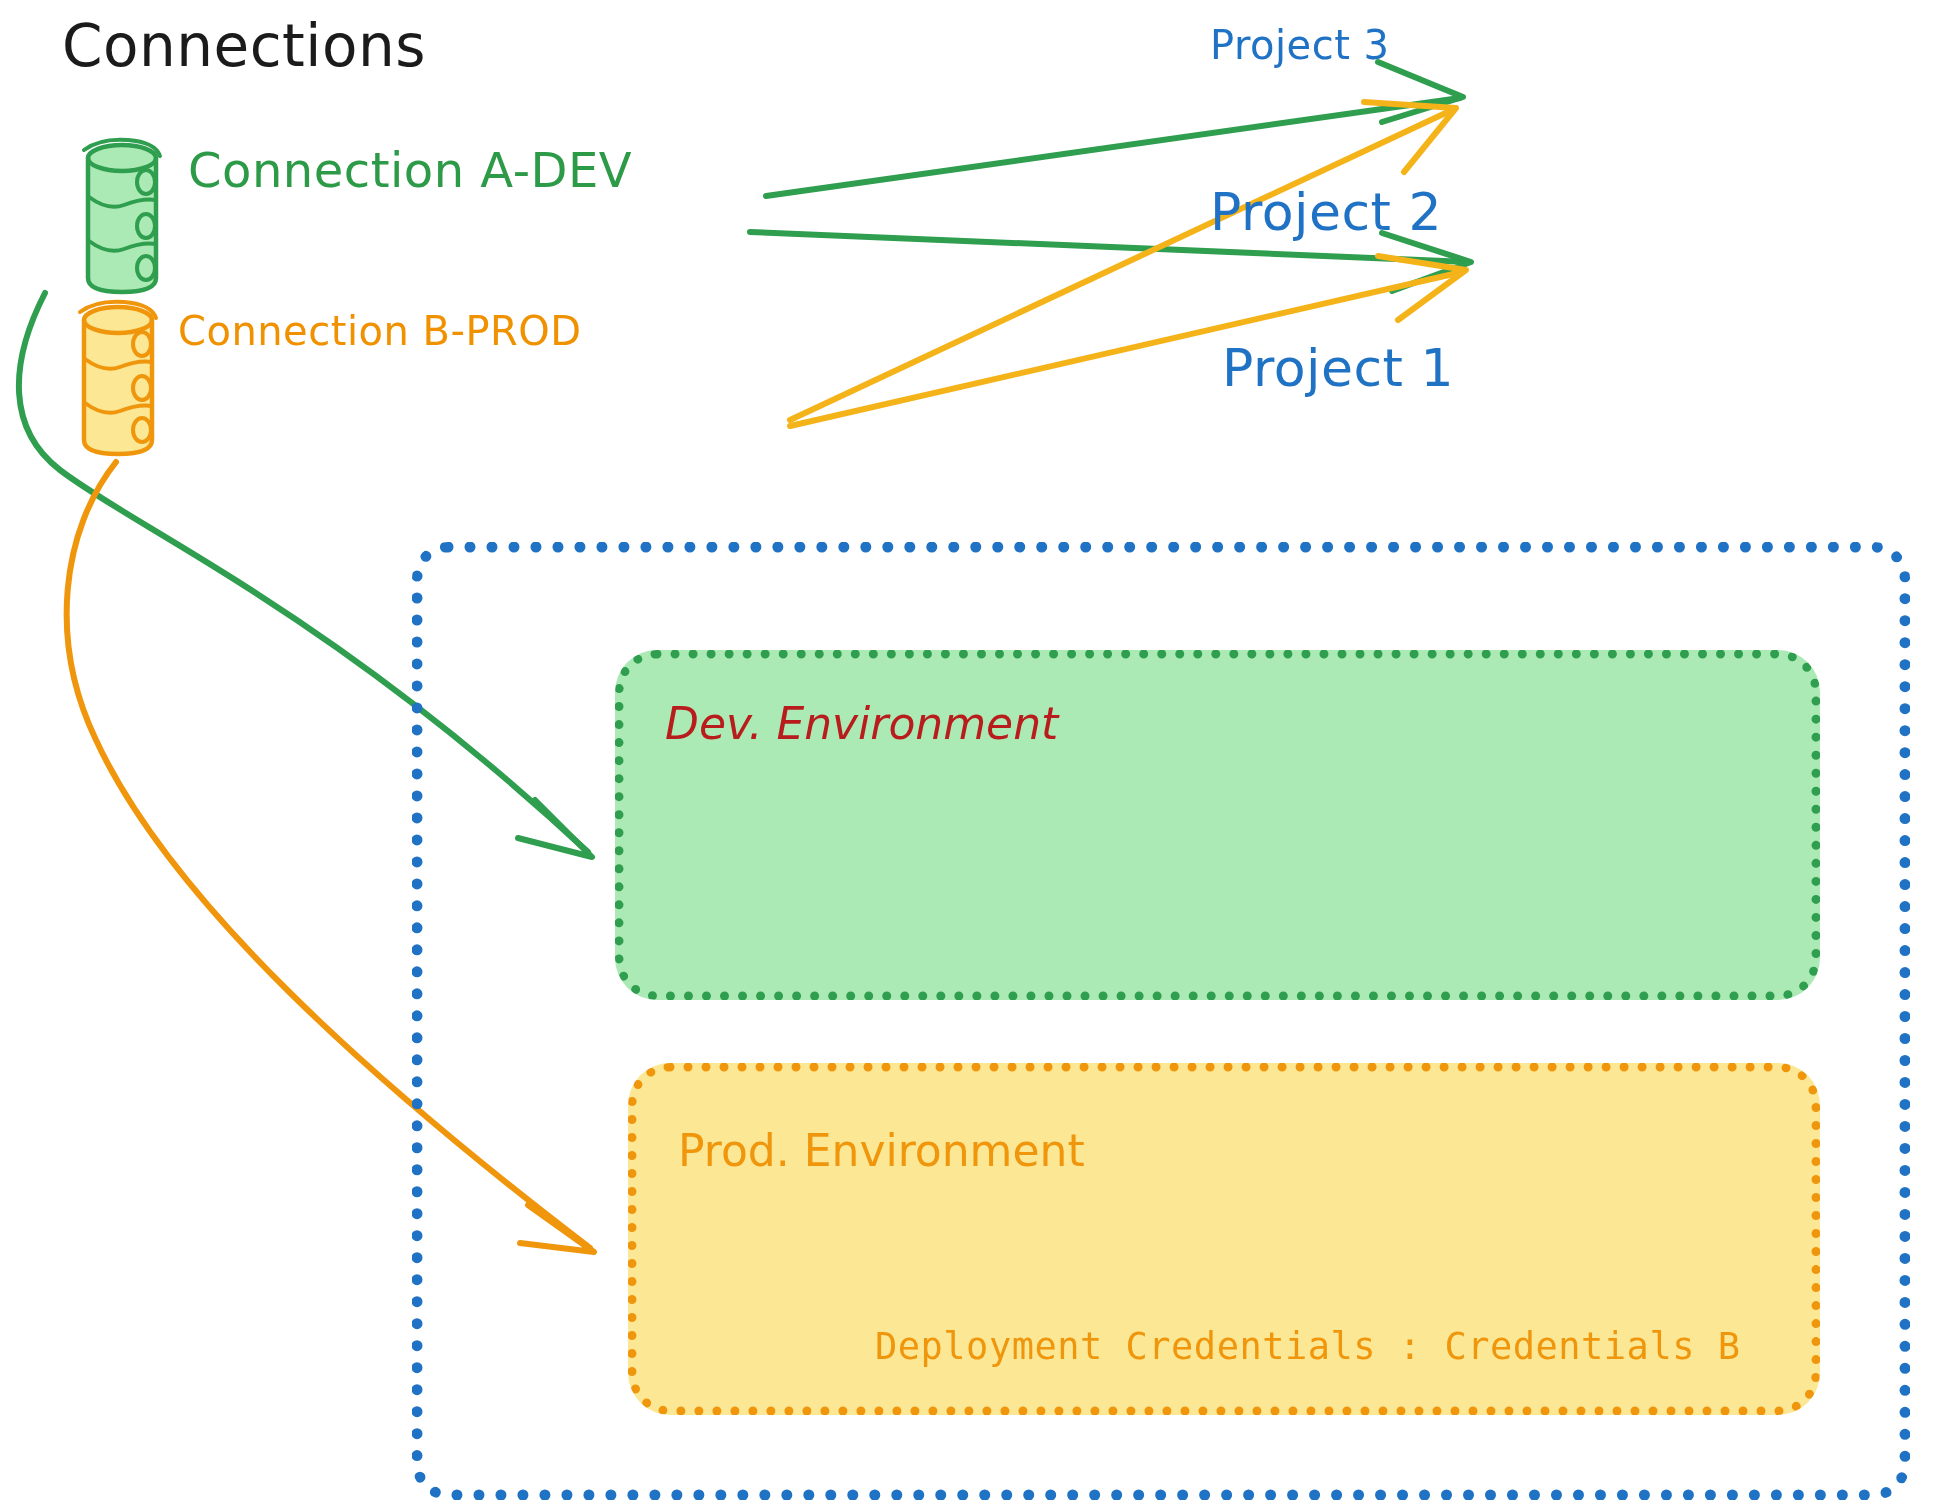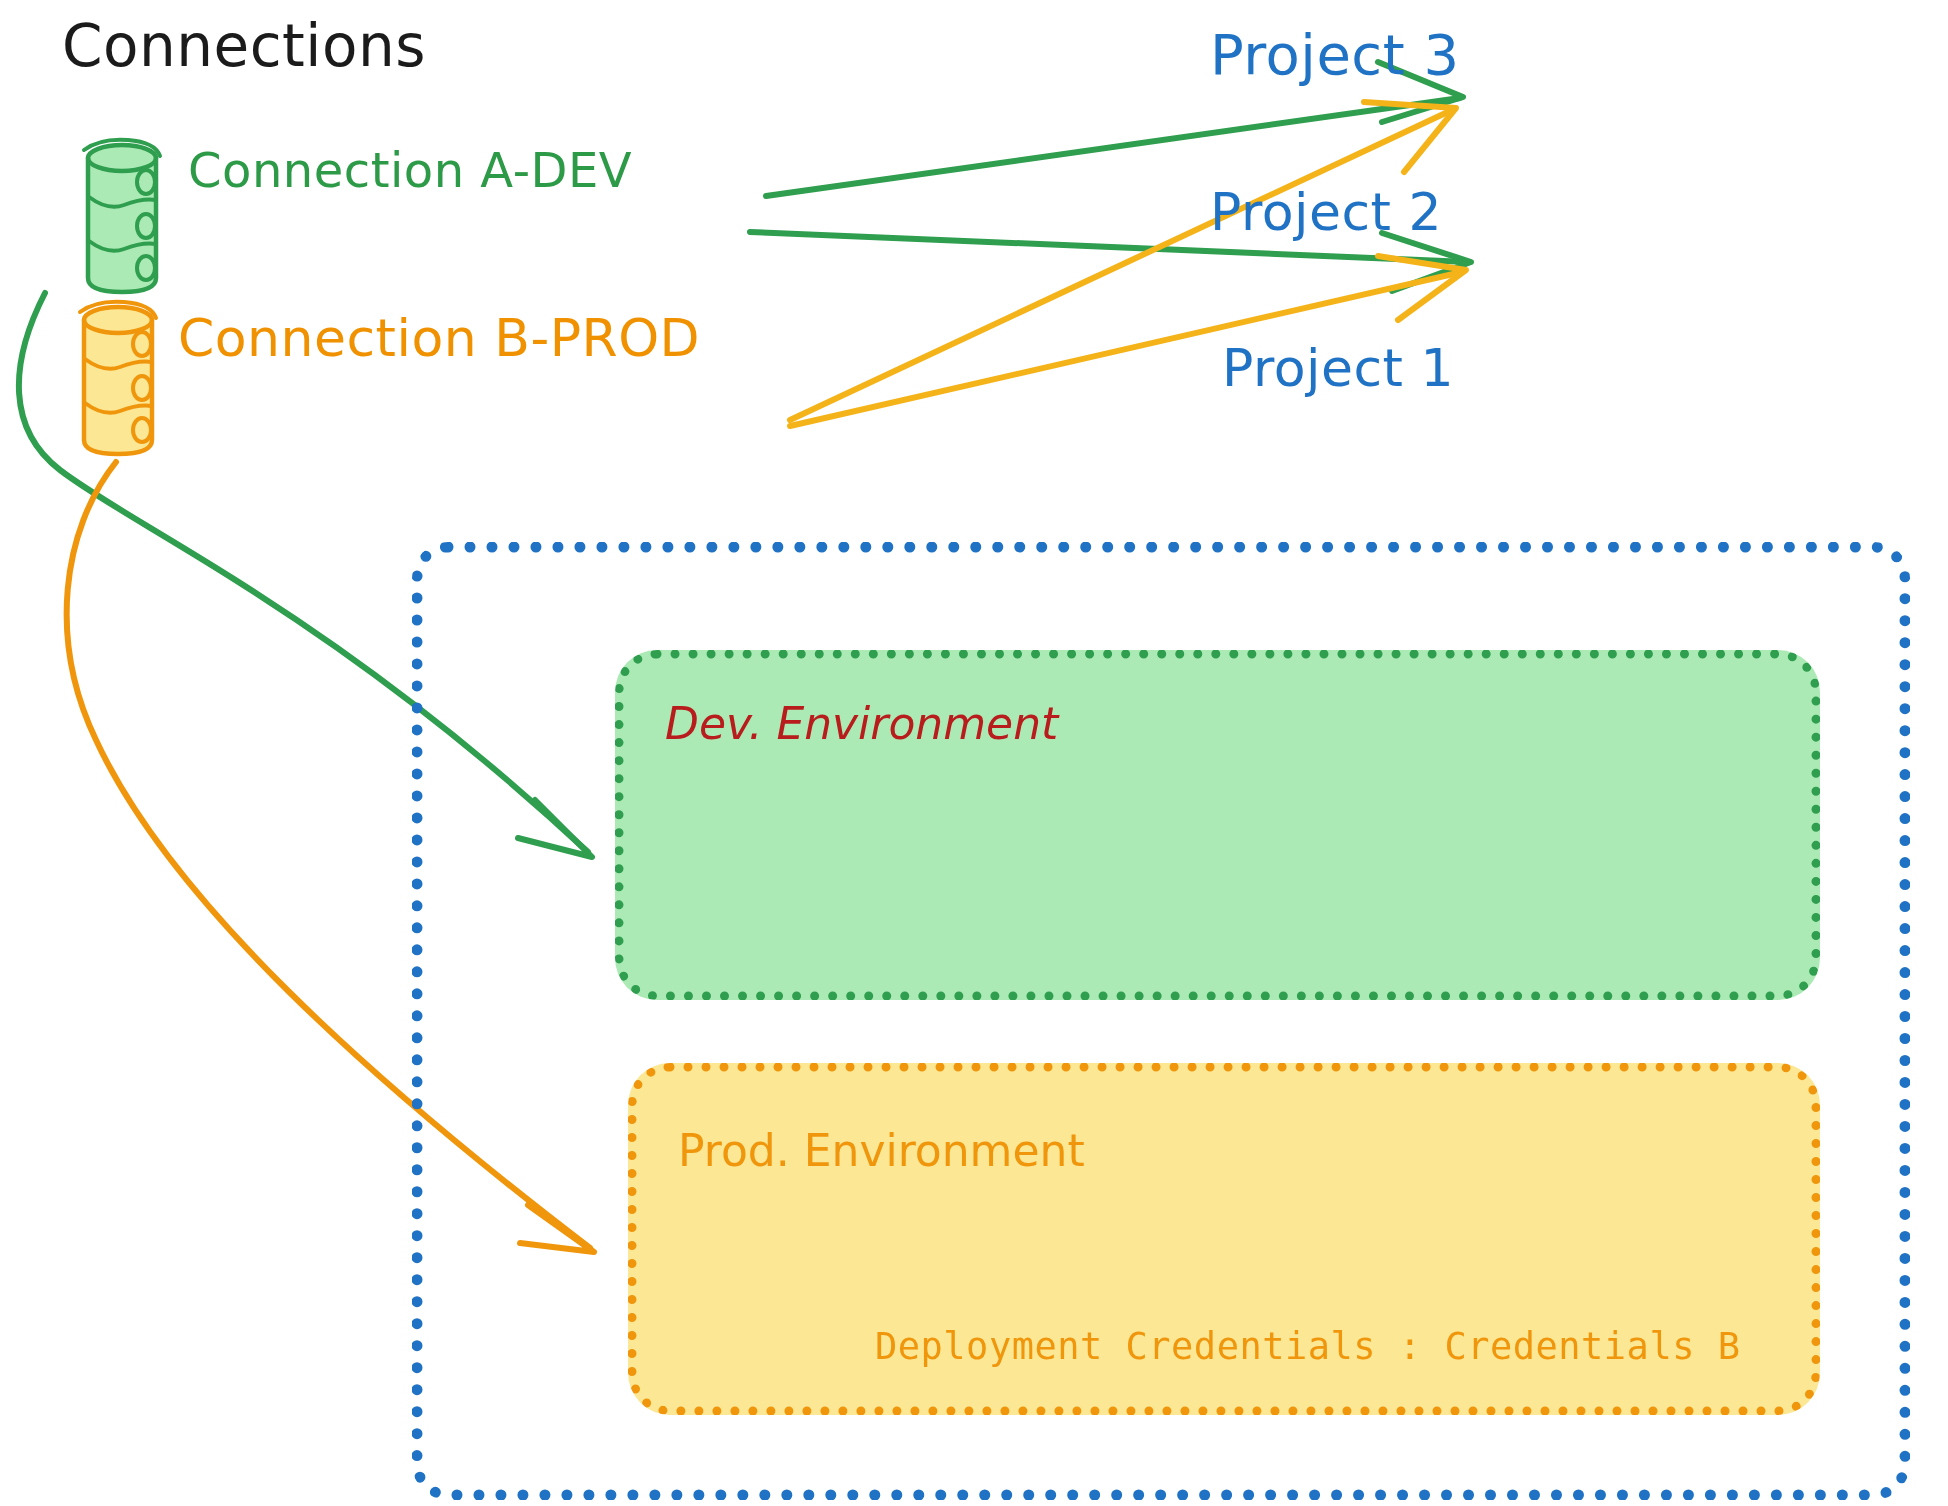--- a/index.html
+++ b/index.html
@@ -37,28 +37,28 @@
   #label-conn-a {
     left: 188px;
     top: 142px;
     font-size: 48px;
     color: #2c9a46;
     letter-spacing: 0.5px;
   }
   #label-conn-b {
     left: 178px;
     top: 308px;
-    font-size: 52px;
+    font-size: 40px;
     color: #f09100;
     letter-spacing: 0.5px;
   }
   #label-project-3 {
     left: 1210px;
     top: 22px;
-    font-size: 56px;
+    font-size: 40px;
     color: #1f72c4;
     letter-spacing: 0.5px;
   }
   #label-project-2 {
     left: 1210px;
     top: 182px;
     font-size: 52px;
     color: #1f72c4;
     letter-spacing: 0.5px;
   }

